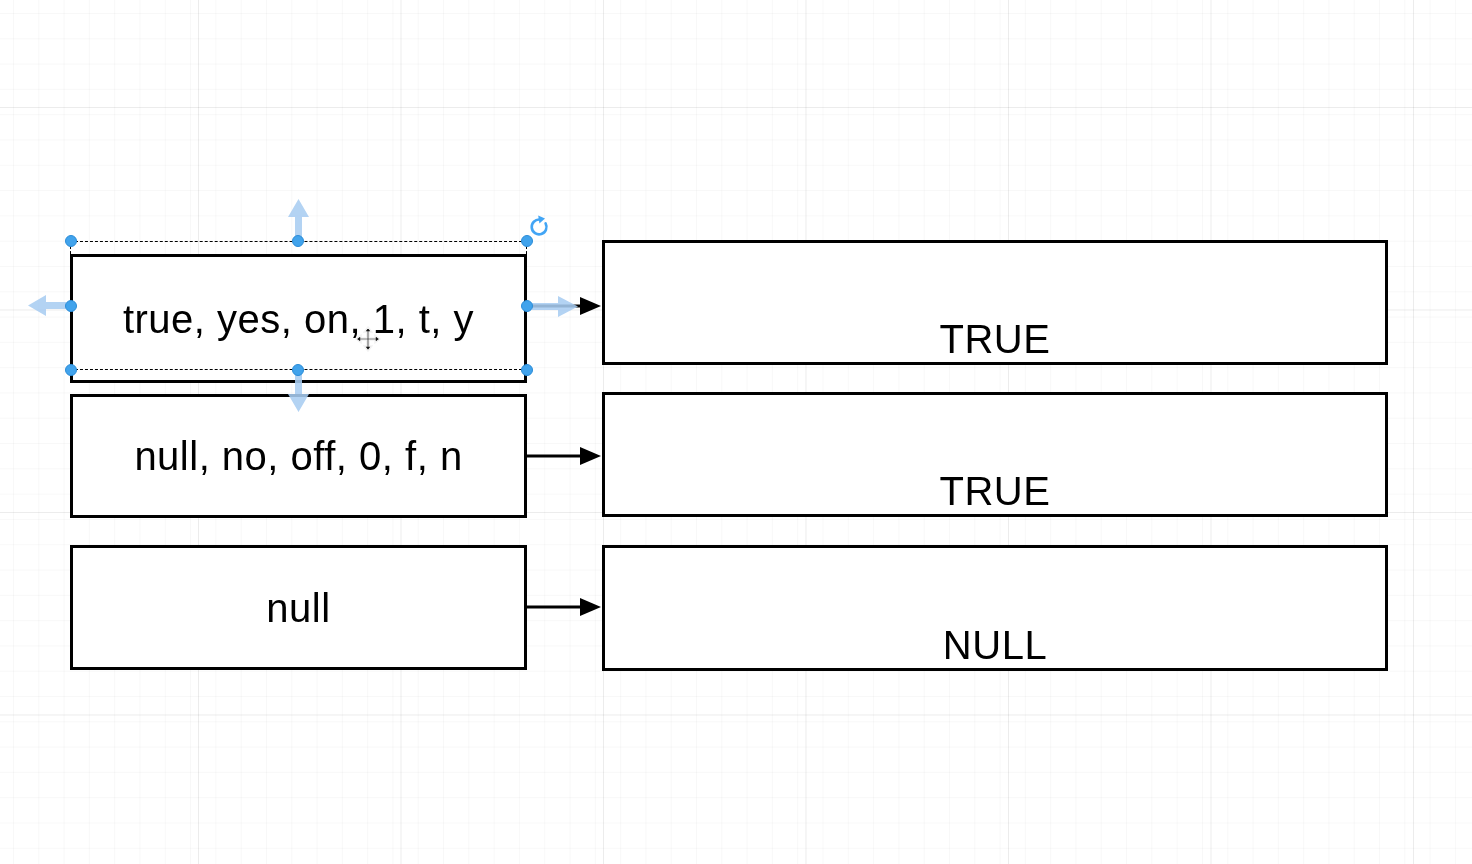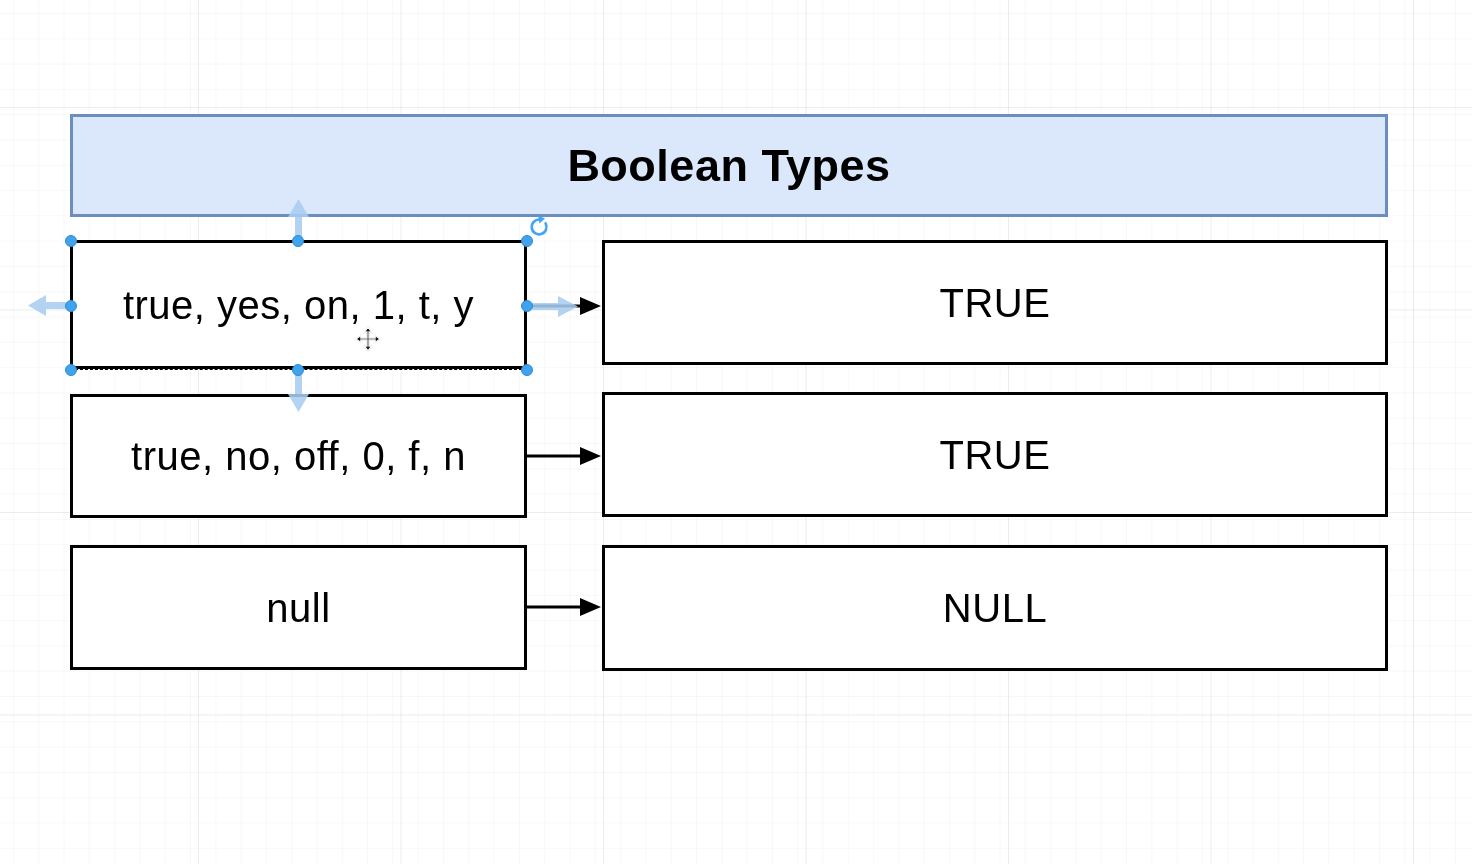--- a/index.html
+++ b/index.html
@@ -23,22 +23,22 @@
     align-items:center;justify-content:center;text-align:center;
     background:#ffffff;border:3px solid #000000;color:#000;
   }
   .node .label{font-size:40px;line-height:1.15;letter-spacing:0.5px;}
   .title-node{
     left:70px;top:114px;width:1318px;height:103px;
     background:#dbe7fb;border:3px solid #6c8ebf;
   }
   .title-node .label{font-size:45px;font-weight:700;letter-spacing:0.5px;}
   .src{left:70px;width:457px;}
-  .tgt{left:602px;width:786px;}
-  .src.r0{top:240px;height:129px;border-color:#000;}
+  .tgt{left:602px;width:786px;align-items:flex-end;}
+  .src.r0{top:254px;height:129px;border-color:#000;}
   .tgt.r0{top:240px;height:125px;}
   .src.r1{top:394px;height:124px;}
   .tgt.r1{top:392px;height:125px;}
   .src.r2{top:545px;height:125px;}
   .tgt.r2{top:545px;height:126px;}
   .edge-layer{position:absolute;left:0;top:0;width:1472px;height:864px;pointer-events:none;}
   
   .sel-outline{
     position:absolute;left:70px;top:241px;width:457px;height:129px;
     box-sizing:border-box;border:1.6px dashed #000;pointer-events:none;
@@ -64,33 +64,30 @@
     <g>
       <line x1="527" y1="456" x2="582" y2="456" stroke="#000" stroke-width="3"></line>
       <polygon points="580,447 601,456 580,465" fill="#000"></polygon>
     </g>
     <g>
       <line x1="527" y1="607" x2="582" y2="607" stroke="#000" stroke-width="3"></line>
       <polygon points="580,598 601,607 580,616" fill="#000"></polygon>
     </g>
   </svg>
 
-  <div class="node title-node">
-    <span class="label">Boolean Types</span>
-  </div>
 
   <div class="node src r0">
     <span class="label">true, yes, on, 1, t, y</span>
   </div>
   <div class="node tgt r0">
     <span class="label">TRUE</span>
   </div>
 
   <div class="node src r1">
-    <span class="label">true, no, off, 0, f, n</span>
+    <span class="label">null, no, off, 0, f, n</span>
   </div>
   <div class="node tgt r1">
     <span class="label">TRUE</span>
   </div>
 
   <div class="node src r2">
     <span class="label">null</span>
   </div>
   <div class="node tgt r2">
     <span class="label">NULL</span>

